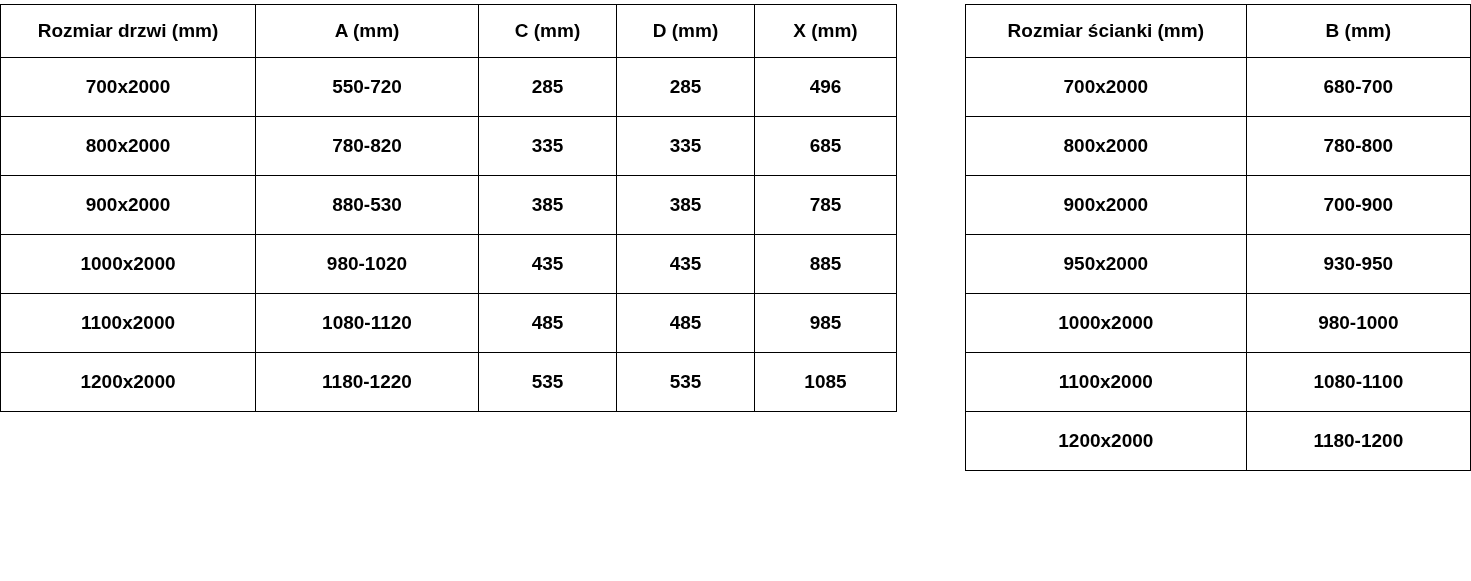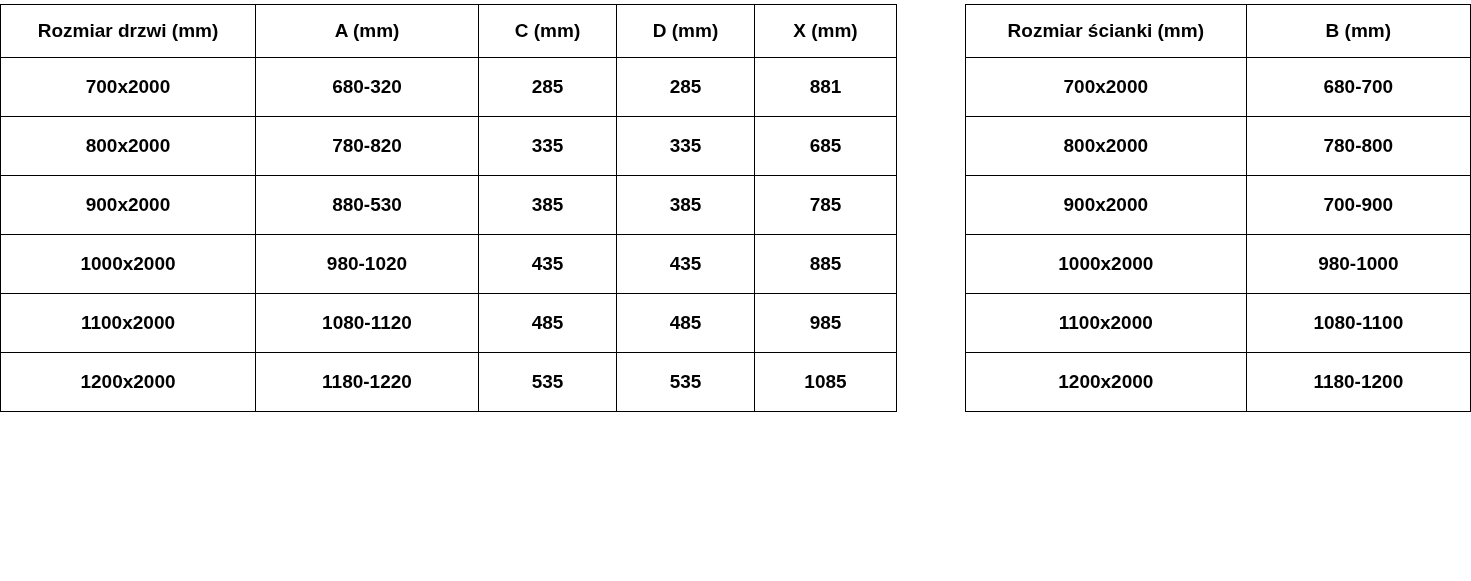--- a/index.html
+++ b/index.html
@@ -80,24 +80,24 @@
           <th>Rozmiar drzwi (mm)</th>
           <th>A (mm)</th>
           <th>C (mm)</th>
           <th>D (mm)</th>
           <th>X (mm)</th>
         </tr>
       </thead>
       <tbody>
         <tr>
           <td>700x2000</td>
-          <td>680-320</td>
+          <td>550-720</td>
           <td>285</td>
           <td>285</td>
-          <td>881</td>
+          <td>496</td>
         </tr>
         <tr>
           <td>800x2000</td>
           <td>780-820</td>
           <td>335</td>
           <td>335</td>
           <td>685</td>
         </tr>
         <tr>
           <td>900x2000</td>
@@ -150,20 +150,24 @@
         </tr>
         <tr>
           <td>800x2000</td>
           <td>780-800</td>
         </tr>
         <tr>
           <td>900x2000</td>
           <td>700-900</td>
         </tr>
         <tr>
+          <td>950x2000</td>
+          <td>930-950</td>
+        </tr>
+        <tr>
           <td>1000x2000</td>
           <td>980-1000</td>
         </tr>
         <tr>
           <td>1100x2000</td>
           <td>1080-1100</td>
         </tr>
         <tr>
           <td>1200x2000</td>
           <td>1180-1200</td>

